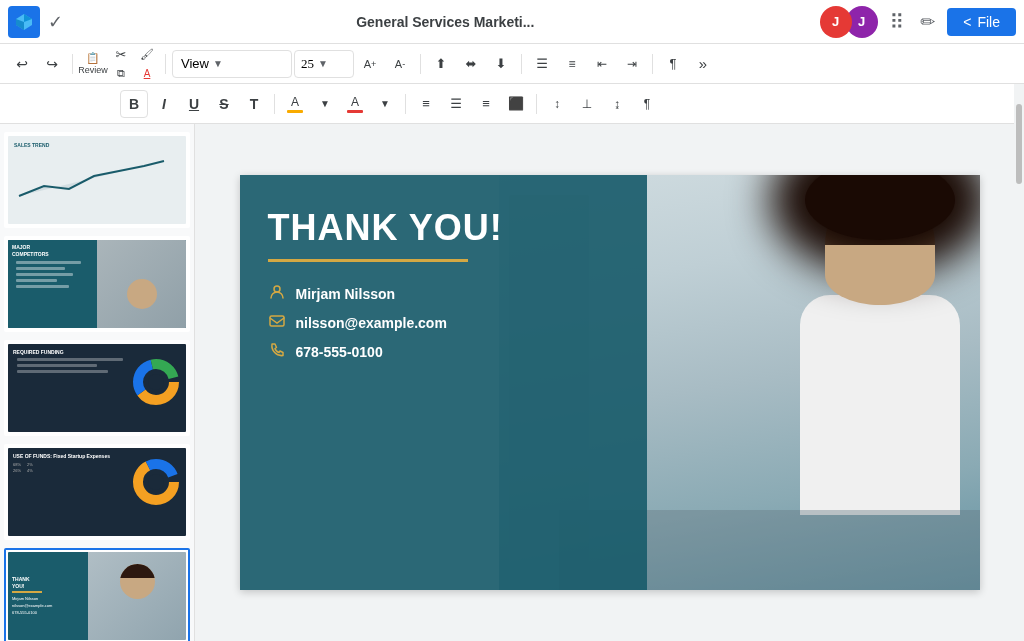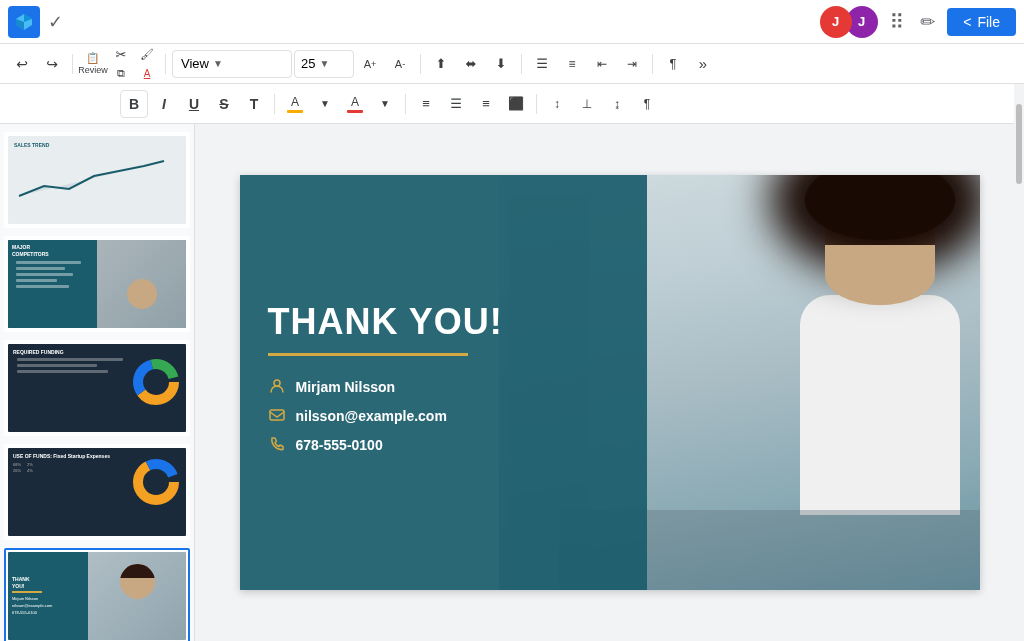--- a/index.html
+++ b/index.html
@@ -64,20 +64,21 @@
     .toolbar-divider { width: 1px; height: 20px; background: #e0e0e0; margin: 0 4px; }
     .font-selector {
       display: flex; align-items: center; border: 1px solid #e0e0e0; border-radius: 4px;
       padding: 2px 8px; min-width: 120px; cursor: pointer; font-size: 13px; background: #fff;
       height: 28px;
     }
     .font-size-selector {
       display: flex; align-items: center; border: 1px solid #e0e0e0; border-radius: 4px;
       padding: 2px 6px; width: 60px; cursor: pointer; font-size: 13px; background: #fff;
       height: 28px;
+      font-family: Liberation Serif, serif;
     }
     .format-btn {
       width: 28px; height: 28px; border-radius: 4px; border: none; background: transparent;
       display: flex; align-items: center; justify-content: center; cursor: pointer; font-size: 14px; color: #3c4043; font-weight: bold;
     }
     .format-btn.bold { font-weight: 900; }
     .toolbar-row2 {
       display: flex; align-items: center; background: #fff; border-bottom: 1px solid #e0e0e0;
       padding: 2px 8px; height: 40px; gap: 2px;
     }
@@ -117,21 +118,21 @@
       position: relative; overflow: hidden; background: #e8eef0;
     }
     .slide-photo {
       position: absolute; right: 0; top: 0; width: 65%; height: 100%;
       background: linear-gradient(135deg, #b0bec5 0%, #cfd8dc 30%, #90a4ae 60%, #78909c 100%);
       overflow: hidden;
     }
     .teal-box {
       position: absolute; left: 0; top: 0; width: 55%; height: 100%;
       background: rgba(26,92,107,0.92);
-      display: flex; flex-direction: column; justify-content: center;
+      display: flex; flex-direction: column; 
       padding: 32px 28px;
     }
     .thank-you-text {
       font-size: 36px; font-weight: 900; color: #fff; letter-spacing: 1px;
       margin-bottom: 10px;
     }
     .gold-line {
       width: 200px; height: 3px; background: #d4a843; margin-bottom: 22px;
     }
     .contact-item {
@@ -154,20 +155,21 @@
 
 <div class="top-nav">
   <div class="nav-logo">
     <svg width="20" height="20" viewBox="0 0 20 20">
       <polygon points="10,2 18,7 18,13 10,18 2,13 2,7" fill="#4fc3f7" opacity="0.9"></polygon>
       <polygon points="10,2 18,7 10,10" fill="#0288d1" opacity="0.8"></polygon>
       <polygon points="2,7 10,10 10,18 2,13" fill="#0277bd" opacity="0.7"></polygon>
     </svg>
   </div>
   <span class="nav-checkmark">✓</span>
+  <div class="nav-title">General Services Marketi...</div>
   <div class="nav-right">
     <div class="nav-avatar-group">
       <div class="nav-avatar j1">J</div>
       <div class="nav-avatar j2">J</div>
     </div>
     <span class="nav-dots">⠿</span>
     <span class="nav-pencil">✏</span>
     <button class="nav-share-btn">
       <span>&lt;</span>
       <span>File</span>

